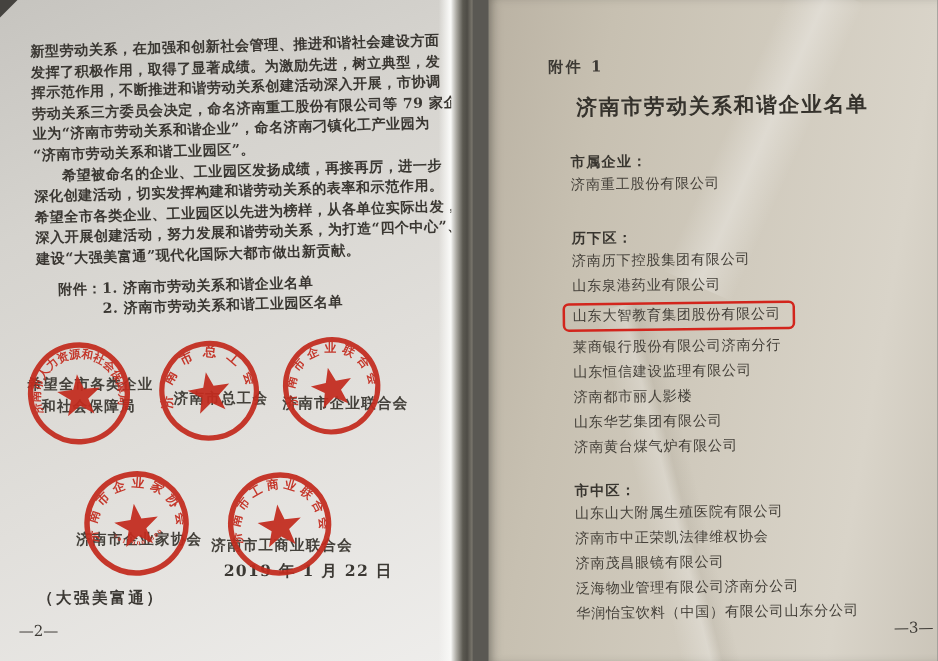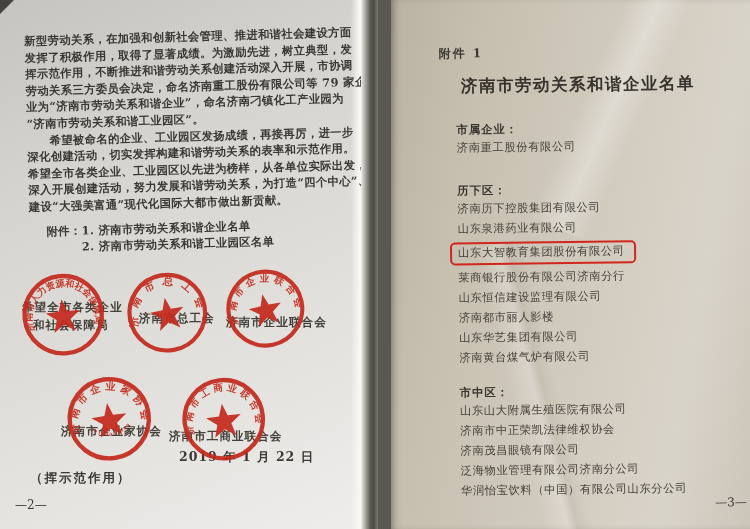--- a/index.html
+++ b/index.html
@@ -165,21 +165,21 @@
       <svg width="87" height="87" viewBox="0 0 100 100">
         <defs>
             <path id="arcE" d="M15,68 A37,37 0 1 1 85,68" fill="none"></path>
           </defs>
         <circle cx="50" cy="52" r="45" fill="none" stroke="#c32b1e" stroke-width="5"></circle>
         <path fill="#c32b1e" d="M50,34 L55,48.1 L70,48.5 L58.1,57.6 L62.3,72 L50,63.5 L37.7,72 L41.9,57.6 L30,48.5 L45,48.1 Z"></path>
         <text fill="#c32b1e" font-size="11" font-weight="bold" letter-spacing="4"><textPath href="#arcE" startOffset="50%" text-anchor="middle">济南市工商业联合会</textPath></text>
       </svg>
     </div>
 
-    <div id="disclosure-note">（挥示范作用）</div>
+    <div id="disclosure-note">（大强美富通）</div>
     <div id="page-num-left">—2—</div>
   </div>
 
   <div id="page-gap"></div>
 
   <div class="page" id="right-page">
     <div class="crease" id="crease-1"></div>
     <div class="crease" id="crease-2"></div>
 
     <div id="rp-content">

